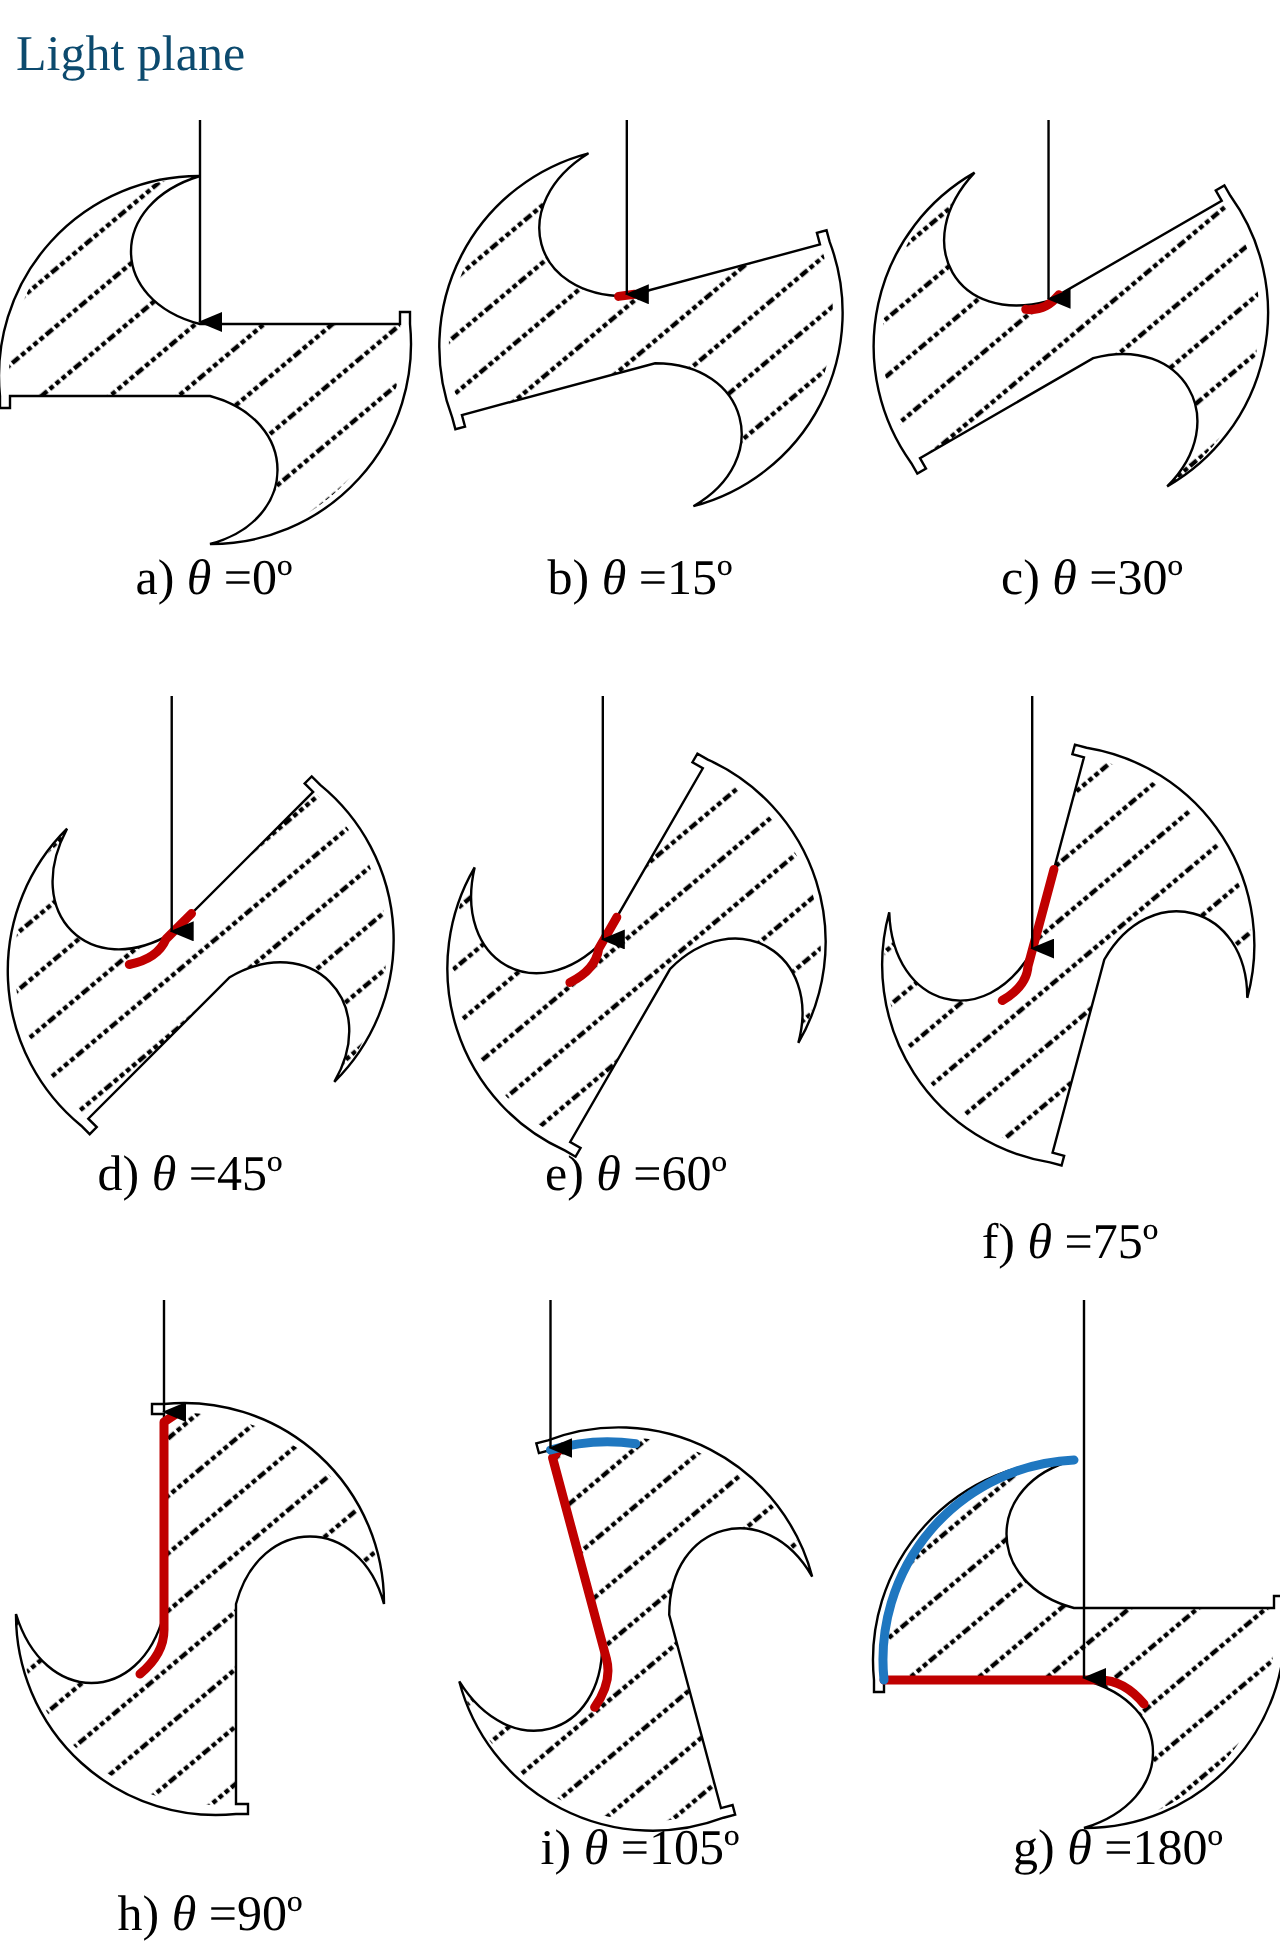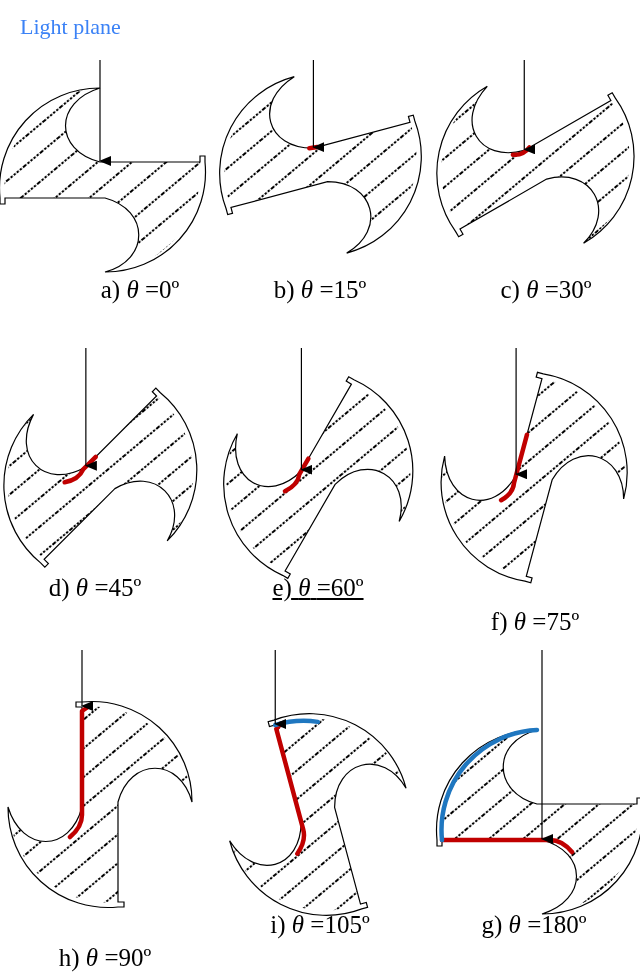--- a/index.html
+++ b/index.html
@@ -1,17 +1,17 @@
 <!DOCTYPE html>
 <html><head>
 <meta charset="utf-8">
 <style>
   html,body{margin:0;padding:0;background:#ffffff;}
   body{width:640px;height:975px;position:relative;overflow:hidden;font-family:"Liberation Serif","DejaVu Serif",serif;}
-  #title{position:absolute;left:20px;top:14px;font-size:22px;color:#3b82f6;}
+  #title{position:absolute;left:8px;top:14px;font-size:25px;color:#0c4a6e;}
   svg#fig{position:absolute;left:0;top:0;}
   .cap{position:absolute;font-size:25px;color:#000;white-space:nowrap;transform:translateX(-50%);}
   .cap .th{font-style:italic;}
 </style>
 </head>
 <body>
 
 <div id="title">Light plane</div>
 
 <svg id="fig" width="640" height="975" viewBox="0 0 640 975" xmlns="http://www.w3.org/2000/svg">
@@ -121,22 +121,22 @@
           <path d="M-2,-92 C-48,-78 -48,-30 -2,-18 L98,-18 L98,-24 L103,-24 L103,-18 A100,100 0 0 1 3,92 C48,80 48,30 3,18 L-97,18 L-97,24 L-102,24 L-102,18 A100,100 0 0 1 -2,-92 Z" fill="none" stroke="#000000" stroke-width="1.2"></path>
           <path d="M-32,-30 Q-22,-18 -10,-18 L98,-18" fill="none" stroke="#c00000" stroke-width="4.5" stroke-linecap="round" stroke-linejoin="round"></path>
           <path d="M98,-18 A100,100 0 0 1 3,92" fill="none" stroke="#1f77c0" stroke-width="4.5" stroke-linecap="round"></path>
         </g>
         <line x1="542" y1="650" x2="542" y2="839" stroke="#000" stroke-width="1.2" marker-end="url(#ah)"></line>
       </g>
     </g>
 </svg>
 
 <div id="caps">
-    <div class="cap" style="left: 107px; top: 276px; margin-left: 33px;"><span>a)</span> <span class="th">θ</span> <span>=0º</span></div>
+    <div class="cap" style="left: 107px; top: 276px;"><span>a)</span> <span class="th">θ</span> <span>=0º</span></div>
     <div class="cap" style="left: 320px; top: 276px;"><span>b)</span> <span class="th">θ</span> <span>=15º</span></div>
     <div class="cap" style="left: 546px; top: 276px;"><span>c)</span> <span class="th">θ</span> <span>=30º</span></div>
     <div class="cap" style="left: 95px; top: 574px;"><span>d)</span> <span class="th">θ</span> <span>=45º</span></div>
-    <div class="cap" style="left: 318px; top: 574px; text-decoration: underline;"><span>e)</span> <span class="th">θ</span> <span>=60º</span></div>
+    <div class="cap" style="left: 318px; top: 574px;"><span>e)</span> <span class="th">θ</span> <span>=60º</span></div>
     <div class="cap" style="left: 535px; top: 608px;"><span>f)</span> <span class="th">θ</span> <span>=75º</span></div>
     <div class="cap" style="left: 105px; top: 944px;"><span>h)</span> <span class="th">θ</span> <span>=90º</span></div>
     <div class="cap" style="left: 320px; top: 911px; text-align: right;"><span>i)</span> <span class="th">θ</span> <span>=105º</span></div>
-    <div class="cap" style="left: 534px; top: 911px;"><span>g)</span> <span class="th">θ</span> <span>=180º</span></div>
+    <div class="cap" style="left: 559px; top: 911px;"><span>g)</span> <span class="th">θ</span> <span>=180º</span></div>
   </div>
 
 </body></html>

